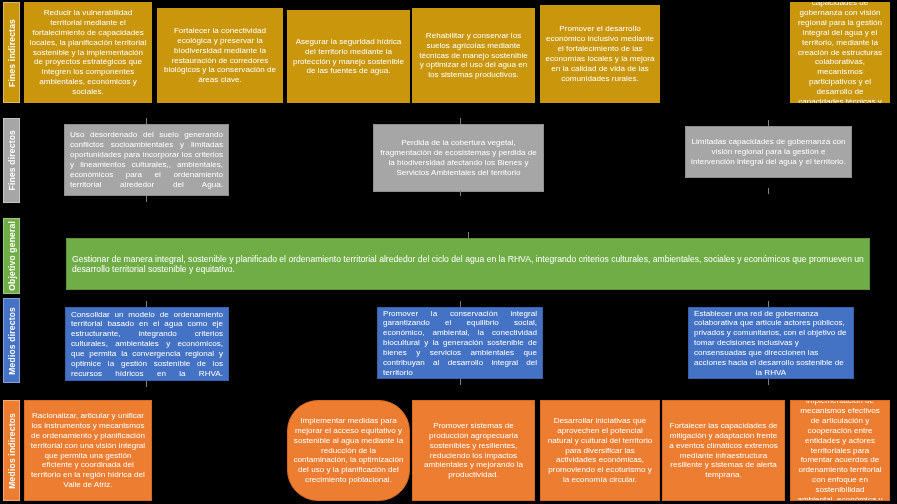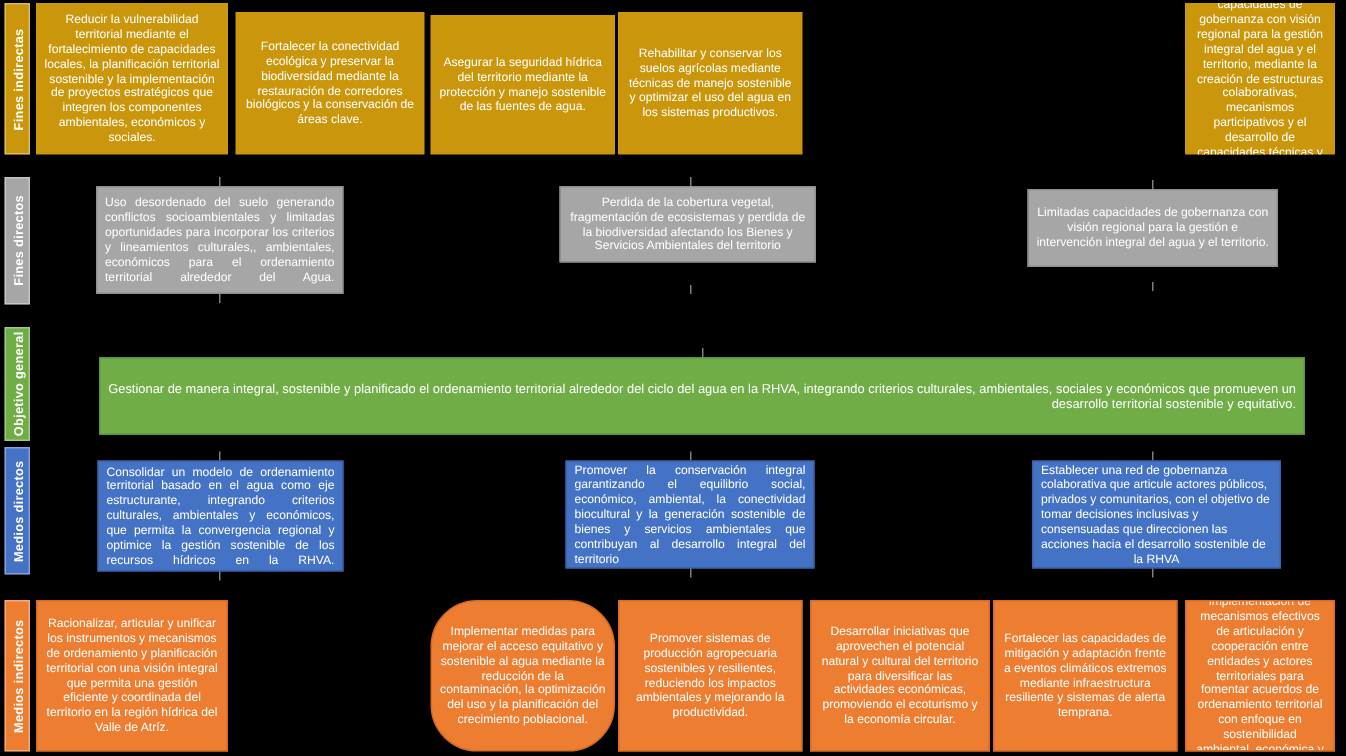--- a/index.html
+++ b/index.html
@@ -63,21 +63,21 @@
     background: #a6a6a6;
     color: #ffffff;
     text-align: justify;
     text-align-last: justify;
     border: 1px solid #8f8f8f;
     box-shadow: 2px 2px 2px rgba(0,0,0,0.55);
   }
   .grey.center { text-align: center; text-align-last: center; }
   .green {
     background: #70ad47;
-    text-align: right;
+    text-align: left;
     font-size: 8.6px;
     border: 1px solid #5d9339;
   }
   .blue {
     background: #4472c4;
     text-align: justify;
     text-align-last: justify;
     border: 1px solid #3a62aa;
     box-shadow: 2px 2px 2px rgba(0,0,0,0.55);
   }
@@ -121,32 +121,35 @@
   </div>
   <div class="card gold" style="left:157px; top:8px; width:126px; height:95px;">
     <p>Fortalecer la conectividad ecológica y preservar la biodiversidad mediante la restauración de corredores biológicos y la conservación de áreas clave.</p>
   </div>
   <div class="card gold" style="left:287px; top:10px; width:123px; height:93px;align-items:center;">
     <p>Asegurar la seguridad hídrica del territorio mediante la protección y manejo sostenible de las fuentes de agua.</p>
   </div>
   <div class="card gold" style="left:412px; top:8px; width:123px; height:95px;">
     <p>Rehabilitar y conservar los suelos agrícolas mediante técnicas de manejo sostenible y optimizar el uso del agua en los sistemas productivos.</p>
   </div>
+  <div class="card gold" style="left:540px; top:5px; width:120px; height:98px;">
+    <p>Promover el desarrollo económico inclusivo mediante el fortalecimiento de las economías locales y la mejora en la calidad de vida de las comunidades rurales.</p>
+  </div>
   <div class="card gold" style="left:790px; top:2px; width:100px; height:101px;">
     <p>Fortalecer las capacidades de gobernanza con visión regional para la gestión integral del agua y el territorio, mediante la creación de estructuras colaborativas, mecanismos participativos y el desarrollo de capacidades técnicas y financieras.</p>
   </div>
 
   <div class="tick" style="left:146px; top:118px; height:6px;"></div>
   <div class="card grey" style="left:64px;  top:124px; width:165px; height:72px;">
     <p>Uso desordenado del suelo generando conflictos socioambientales y limitadas oportunidades  para incorporar los criterios y lineamientos culturales,, ambientales, económicos  para el ordenamiento territorial alrededor del Agua.</p>
   </div>
   <div class="tick" style="left:146px; top:196px; height:6px;"></div>
 
   <div class="tick" style="left:460px; top:118px; height:6px;"></div>
-  <div class="card grey center" style="left:373px; top:124px; width:171px; height:51px;">
+  <div class="card grey center" style="left:373px; top:124px; width:171px; height:68px;">
     <p>Perdida de la cobertura vegetal, fragmentación de ecosistemas y perdida de la biodiversidad afectando los Bienes y Servicios Ambientales del territorio</p>
   </div>
   <div class="tick" style="left:460px; top:190px; height:6px;"></div>
 
   <div class="tick" style="left:768px; top:120px; height:6px;"></div>
   <div class="card grey center" style="left:685px; top:126px; width:167px; height:52px;">
     <p>Limitadas capacidades de gobernanza con visión  regional  para la gestión e intervención integral del agua y el territorio.</p>
   </div>
   <div class="tick" style="left:768px; top:188px; height:6px;"></div>
 

